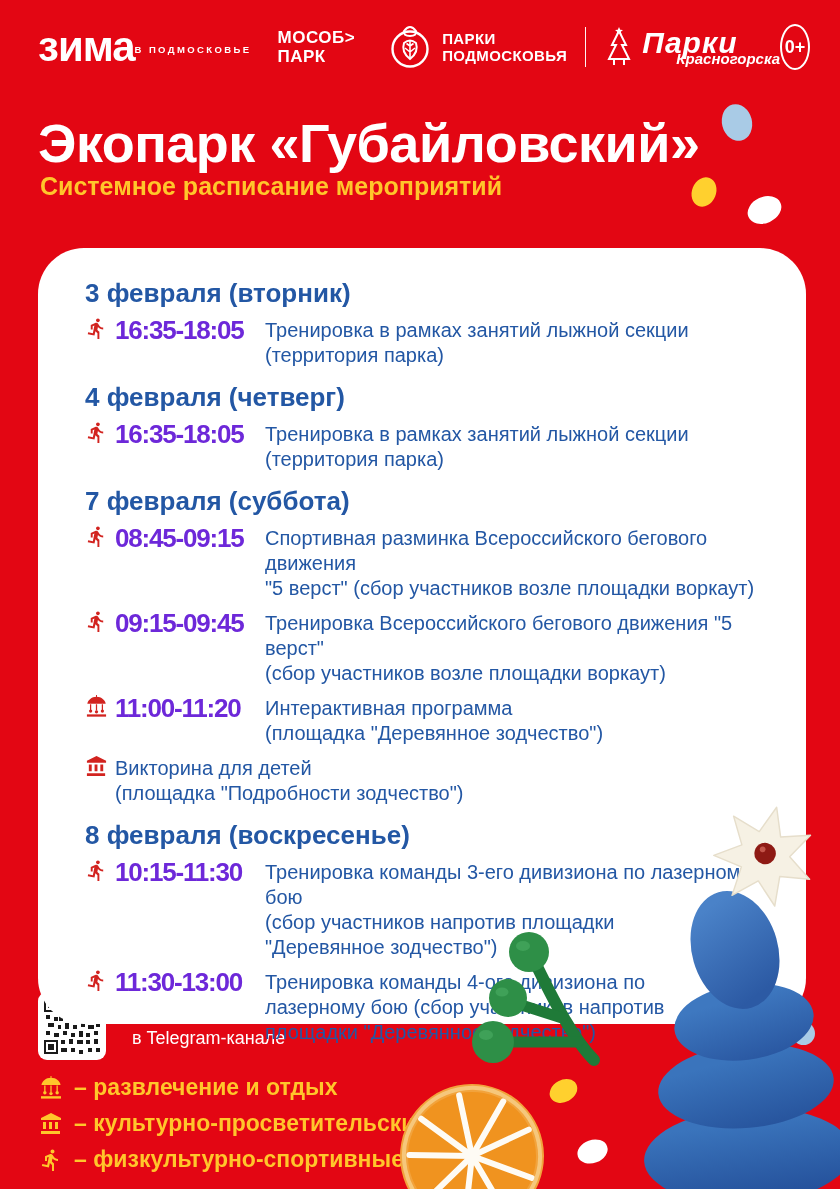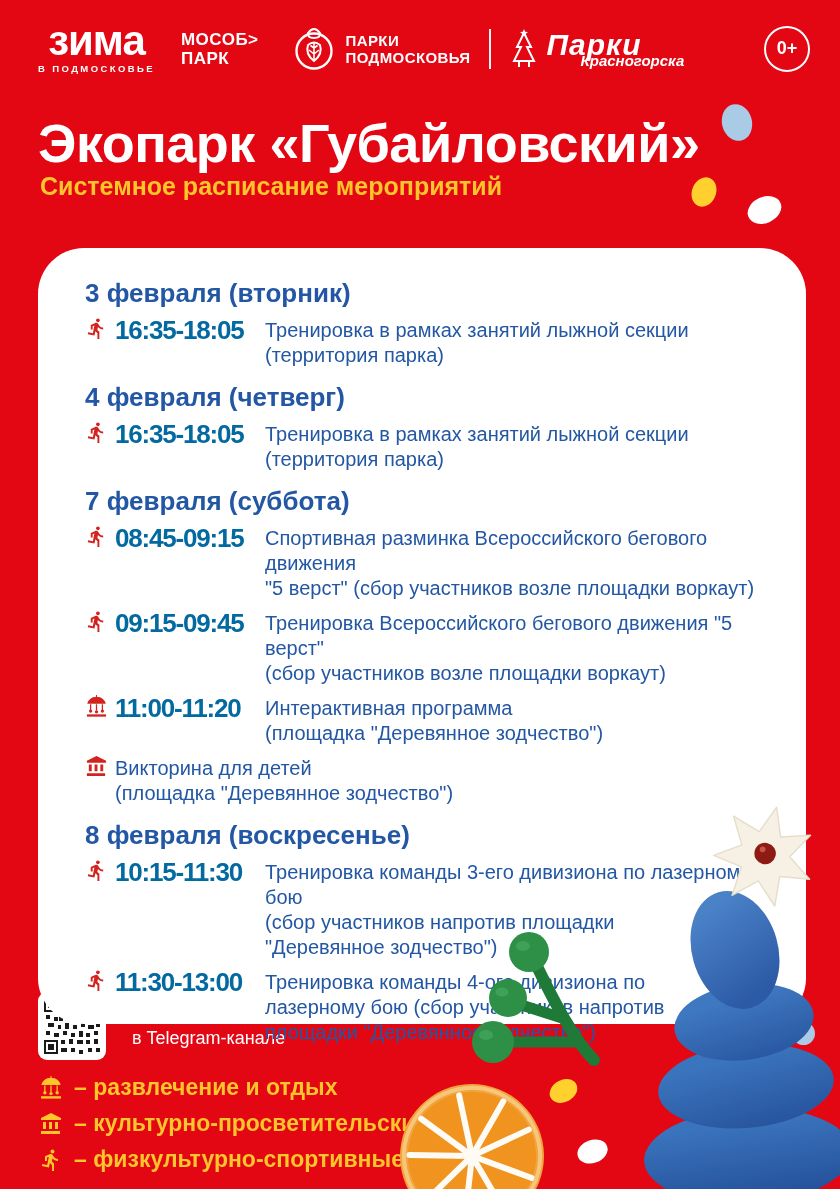--- a/index.html
+++ b/index.html
@@ -4,21 +4,21 @@
 <style>
   html,body{margin:0;padding:0;}
   body{
     width:840px;height:1189px;position:relative;overflow:hidden;
     background:#E30613;
     font-family:"Liberation Sans", sans-serif;
     -webkit-font-smoothing:antialiased;
   }
   
   .header{position:absolute;top:24px;left:38px;right:30px;display:flex;align-items:center;color:#fff;z-index:3;}
-  .zima{display:flex;flex-direction:column;align-items:center;}
+  .zima{display:flex;flex-direction:row;align-items:center;}
   .zima-word{font-size:42px;font-weight:800;line-height:.8;letter-spacing:-1px;}
   .zima-sub{font-size:9.5px;font-weight:700;letter-spacing:2.4px;margin-top:5px;white-space:nowrap;}
   .mosob{margin-left:26px;font-weight:800;font-size:17px;line-height:1.12;letter-spacing:.5px;}
   .pp{margin-left:32px;display:flex;align-items:center;}
   .pp-icon{width:46px;height:46px;margin-right:9px;flex:0 0 auto;}
   .pp-text{font-weight:800;font-size:15px;line-height:1.15;letter-spacing:.4px;}
   .hdr-divider{width:2px;height:40px;background:rgba(255,255,255,.95);margin:0 16px 0 18px;}
   .kras{display:flex;align-items:center;}
   .kras-icon{width:34px;height:40px;margin-right:6px;}
   .kras-text{font-style:italic;line-height:.9;}
@@ -38,21 +38,21 @@
   .c-yellow-bot{left:549px;top:1080px;width:29px;height:22px;background:#FFD02E;transform:rotate(-28deg);}
   .c-white-bot{left:577px;top:1140px;width:31px;height:23px;background:#fff;transform:rotate(-20deg);}
   
   .card{position:absolute;left:38px;top:248px;width:768px;height:776px;background:#fff;border-radius:46px;
     box-sizing:border-box;padding:30px 34px 0 47px;z-index:4;}
   .day{font-size:26px;line-height:30px;font-weight:800;color:#2357A4;margin:14px 0 6px;}
   .day:first-child{margin-top:0;}
   .event{display:flex;align-items:flex-start;margin:0 0 6px;}
   .ev-icon{width:30px;flex:0 0 30px;padding-top:3px;color:#D2231F;}
   .ev-icon svg{width:23px;height:23px;display:block;}
-  .ev-time{width:150px;flex:0 0 150px;font-size:26px;font-weight:800;color:#0369a1;letter-spacing:-1.2px;white-space:nowrap;padding-top:1px;}
+  .ev-time{width:150px;flex:0 0 150px;font-size:26px;font-weight:800;color:#6d28d9;letter-spacing:-1.2px;white-space:nowrap;padding-top:1px;}
   .ev-desc{font-size:20px;line-height:25px;color:#2357A4;font-weight:500;white-space:pre-line;padding-top:4px;max-width:500px;}
   
   .qr-block{position:absolute;left:38px;top:992px;display:flex;align-items:center;z-index:3;}
   .qr-box{width:68px;height:68px;background:#fff;border-radius:9px;padding:6px;box-sizing:border-box;}
   .qr-box svg{width:100%;height:100%;display:block;}
   .qr-caption{margin-left:26px;color:#fff;font-size:18px;line-height:1.4;font-weight:500;}
   .legend{position:absolute;left:36px;top:1074px;z-index:3;}
   .legend-row{display:flex;align-items:center;margin-bottom:9px;color:#FFC62B;}
   .legend-icon{width:30px;flex:0 0 30px;display:flex;justify-content:center;}
   .legend-icon svg{width:24px;height:24px;}
@@ -191,21 +191,21 @@
     <span class="ev-desc">Интерактивная программа
 (площадка "Деревянное зодчество")</span>
   </div>
   <div class="event">
     <span class="ev-icon">
         <svg viewBox="0 0 24 24">
           <use href="#ic-museum"></use>
         </svg>
       </span>
     <span class="ev-desc">Викторина для детей
-(площадка "Деревянное зодчество")</span>
+(площадка "Подробности зодчество")</span>
   </div>
 
   <div class="day">8 февраля (воскресенье)</div>
   <div class="event">
     <span class="ev-icon">
         <svg viewBox="0 0 24 24">
           <use href="#ic-runner"></use>
         </svg>
       </span>
     <span class="ev-time">10:15-11:30</span>

